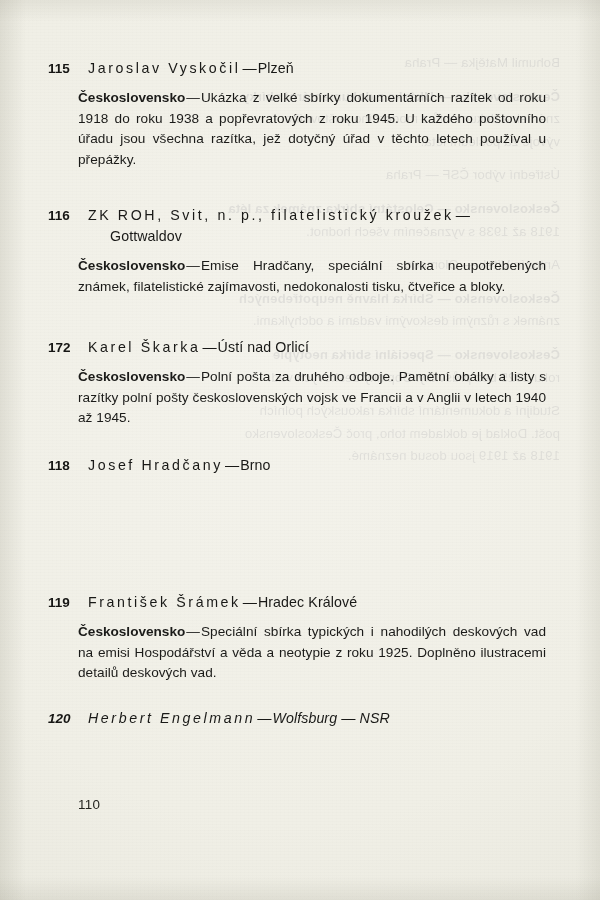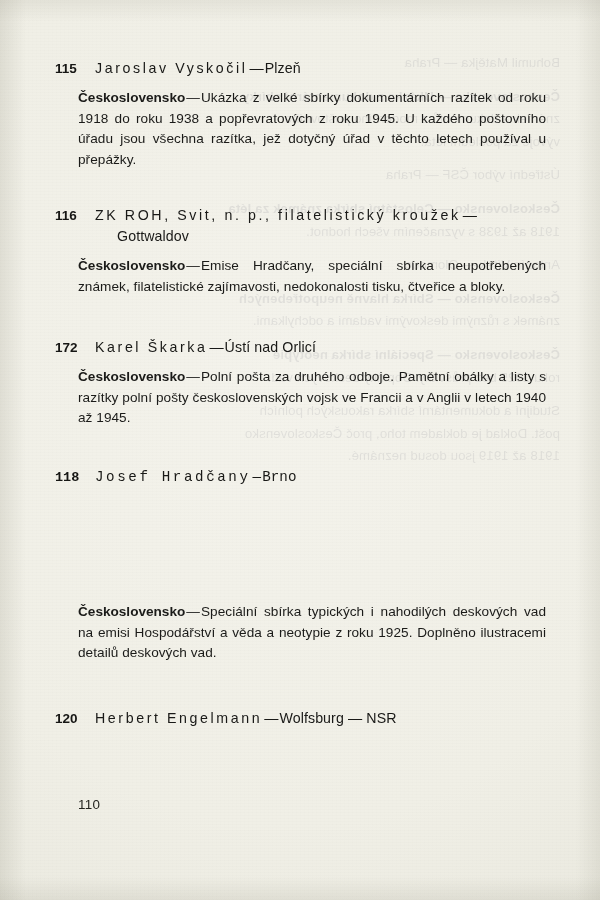--- a/index.html
+++ b/index.html
@@ -81,21 +81,20 @@
   .entry-head {
     display: flex;
     align-items: baseline;
   }
   .entry-num {
     flex: 0 0 40px;
     font-size: 13.5px;
     font-weight: bold;
     letter-spacing: 0px;
     color: #161614;
-    margin-left: 7px;
   }
   .entry-title {
     flex: 1 1 auto;
     font-size: 14.2px;
     color: #191917;
     line-height: 20px;
   }
   .ename {
     letter-spacing: 2.6px;
   }
@@ -192,32 +191,36 @@
   </div>
 
   <div class="entry" style="top:337px;">
     <div class="entry-head">
       <span class="entry-num">172</span>
       <span class="entry-title"><span class="ename">Karel Škarka</span><span class="edash">—</span><span class="eplace">Ústí nad Orlicí</span></span>
     </div>
     <div class="entry-body"><b>Československo</b><span class="bdash">—</span><span>Polní pošta za druhého odboje. Pamětní obálky a listy s razítky polní pošty československých vojsk ve Francii a v Anglii v letech 1940 až 1945.</span></div>
   </div>
 
-  <div class="entry" style="top:467px;font-family:Liberation Mono, monospace;">
+  <div class="entry" style="top:455px;">
     <div class="entry-head">
       <span class="entry-num">118</span>
       <span class="entry-title"><span class="ename">Josef Hradčany</span><span class="edash">—</span><span class="eplace">Brno</span></span>
     </div>
   </div>
 
   <div class="entry" style="top:592px;">
+    <div class="entry-head">
+      <span class="entry-num">119</span>
+      <span class="entry-title"><span class="ename">František Šrámek</span><span class="edash">—</span><span class="eplace">Hradec Králové</span></span>
+    </div>
     <div class="entry-body"><b>Československo</b><span class="bdash">—</span><span>Speciální sbírka typických i nahodilých deskových vad na emisi Hospodářství a věda a neotypie z roku 1925. Doplněno ilustracemi detailů deskových vad.</span></div>
   </div>
 
-  <div class="entry" style="top:708px;">
+  <div class="entry" style="top:708px;font-style:italic;">
     <div class="entry-head">
       <span class="entry-num">120</span>
       <span class="entry-title"><span class="ename">Herbert Engelmann</span><span class="edash">—</span><span class="eplace">Wolfsburg — NSR</span></span>
     </div>
   </div>
 
   <div class="folio">110</div>
 
 </div>
 

